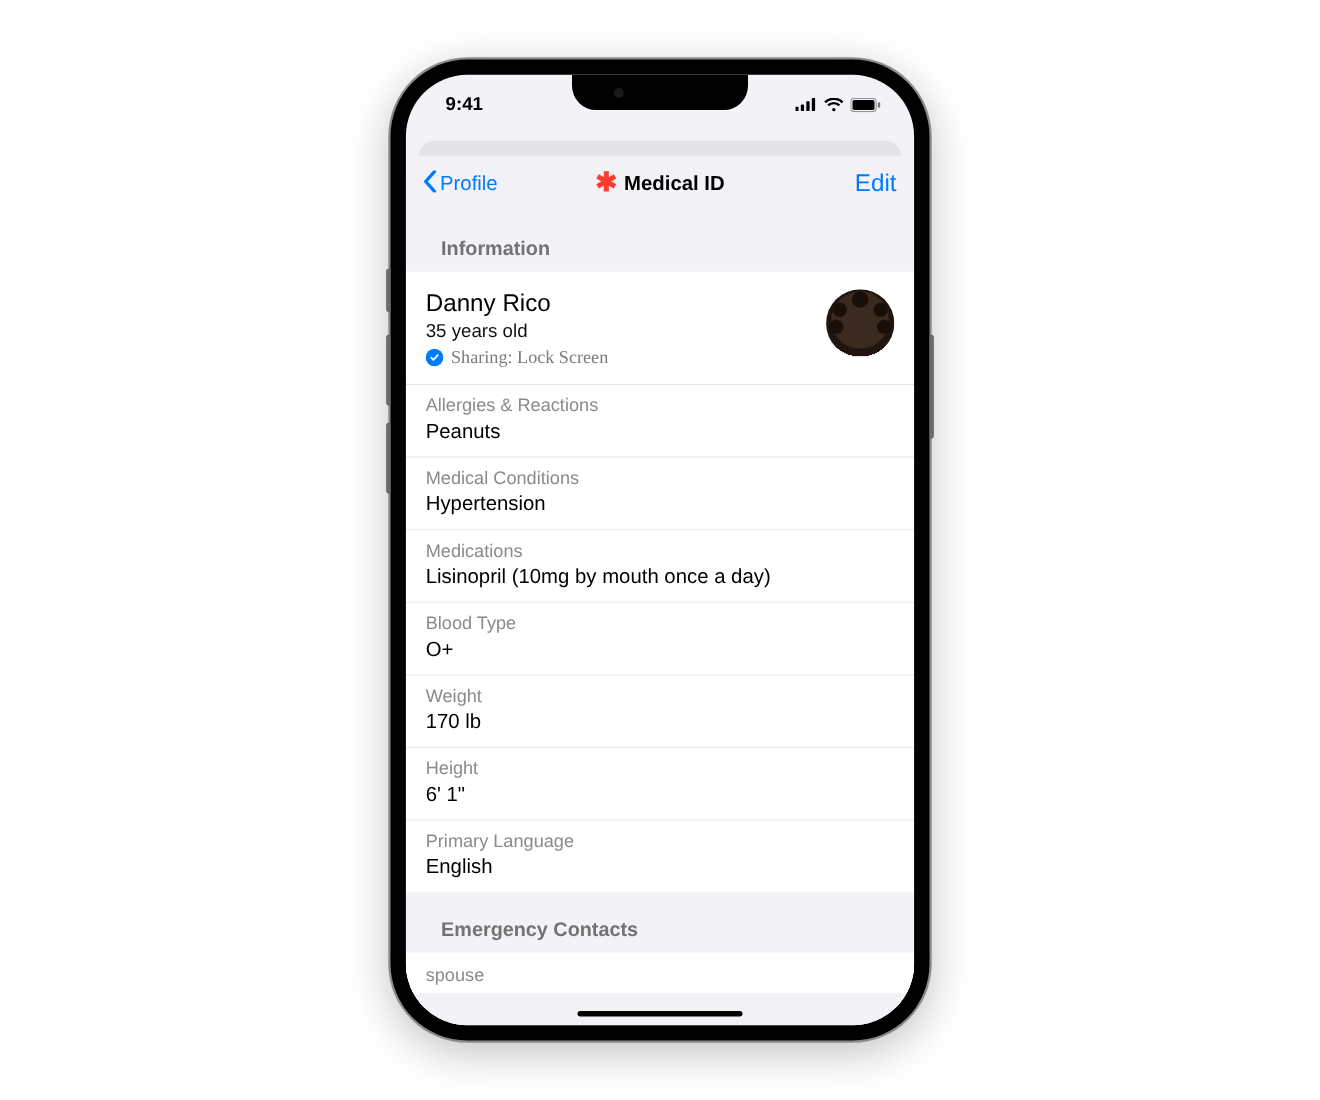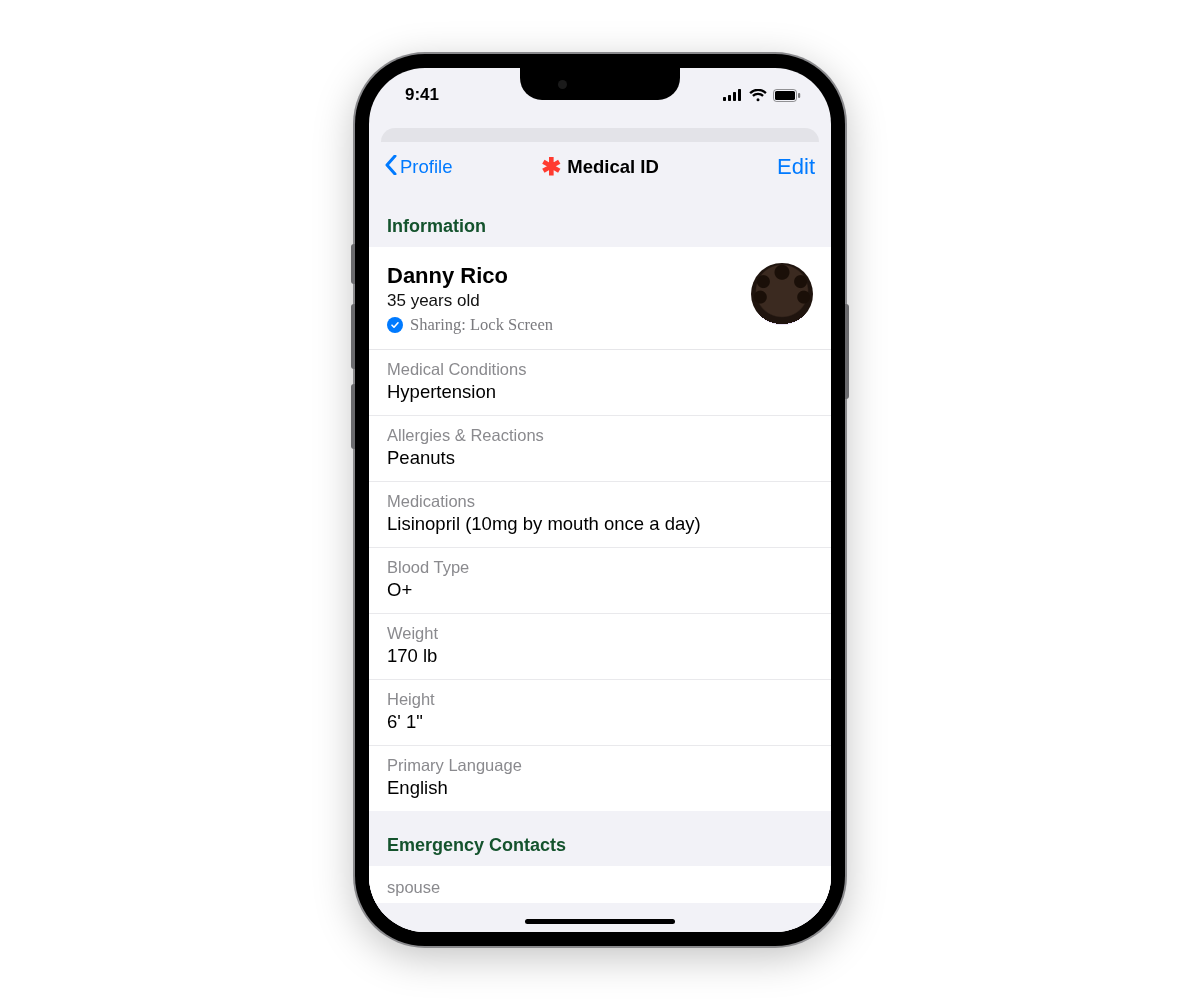--- a/index.html
+++ b/index.html
@@ -84,33 +84,33 @@
     background:#f2f2f7;
     position:relative;
   }
   .nav-back{ display:flex; align-items:center; gap:3px; color:#007aff; font-size:18.5px;}
   .nav-title{ position:absolute; left:50%; transform:translateX(-50%); display:flex; align-items:center; gap:6px; font-size:18.5px; font-weight:600;}
   .nav-edit{ color:#007aff; font-size:22px;}
   .asterisk{ color:#ff3b30; font-size:24px; line-height:1; font-weight:700;}
   
   .content{ flex:1; overflow-y:hidden; background:#f2f2f7;}
   .section-header{
-    font-size:18px; font-weight:700; color:#14532d;
-    padding: 24px 18px 10px;
+    font-size:18px; font-weight:700; color:#737373;
+    padding: 24px 32px 10px;
     background:#f2f2f7;
   }
   .card{ background:#fff; }
   
   .profile-row{
     display:flex; justify-content:space-between; align-items:flex-start;
     padding:16px 18px 14px;
     border-bottom:1px solid #e6e6e9;
   }
   .profile-left{ flex:1;}
-  .profile-name{ font-size:22px; font-weight:700; margin-bottom:2px;}
+  .profile-name{ font-size:22px; font-weight:400; margin-bottom:2px;}
   .profile-age{ font-size:17px; color:#111; margin-bottom:4px;}
   .sharing{ display:flex; align-items:center; gap:7px; color:#7a7a7e; font-size:16.5px;font-family:Liberation Serif, serif;}
   .check-badge{
     width:16px; height:16px; border-radius:50%; background:#007aff;
     display:flex; align-items:center; justify-content:center;
   }
   .avatar{
     width:62px; height:62px; border-radius:50%;
     background: radial-gradient(circle at 50% 45%, #3b2a20 0 55%, #1f140e 58% 72%, transparent 72%), #e7dff6;
     position:relative; overflow:hidden; flex-shrink:0;
@@ -205,26 +205,26 @@
                       <path d="M2 5.2l2 2L8 2.8" stroke="#fff" stroke-width="1.6" fill="none" stroke-linecap="round" stroke-linejoin="round"></path>
                     </svg>
                 </span>
                 <span>Sharing: Lock Screen</span>
               </div>
             </div>
             <div class="avatar"></div>
           </div>
 
           <div class="info-row">
+            <div class="info-label">Allergies &amp; Reactions</div>
+            <div class="info-value">Peanuts</div>
+          </div>
+          <div class="info-row">
             <div class="info-label">Medical Conditions</div>
             <div class="info-value">Hypertension</div>
-          </div>
-          <div class="info-row">
-            <div class="info-label">Allergies &amp; Reactions</div>
-            <div class="info-value">Peanuts</div>
           </div>
           <div class="info-row">
             <div class="info-label">Medications</div>
             <div class="info-value">Lisinopril (10mg by mouth once a day)</div>
           </div>
           <div class="info-row">
             <div class="info-label">Blood Type</div>
             <div class="info-value">O+</div>
           </div>
           <div class="info-row">

